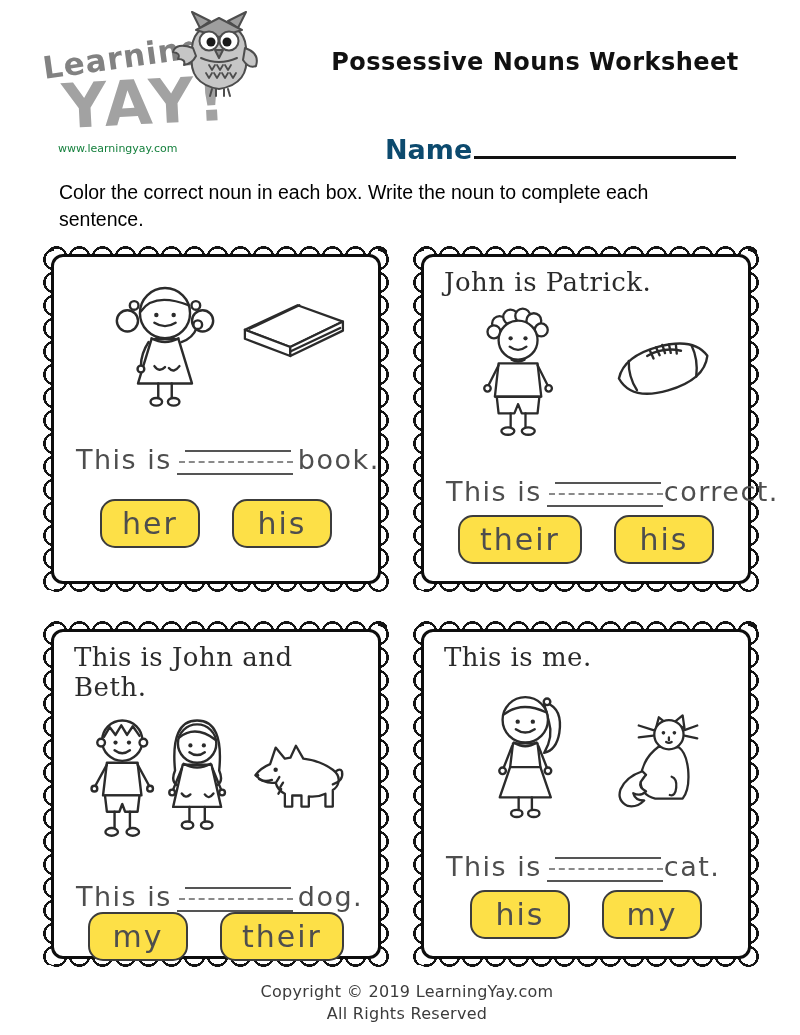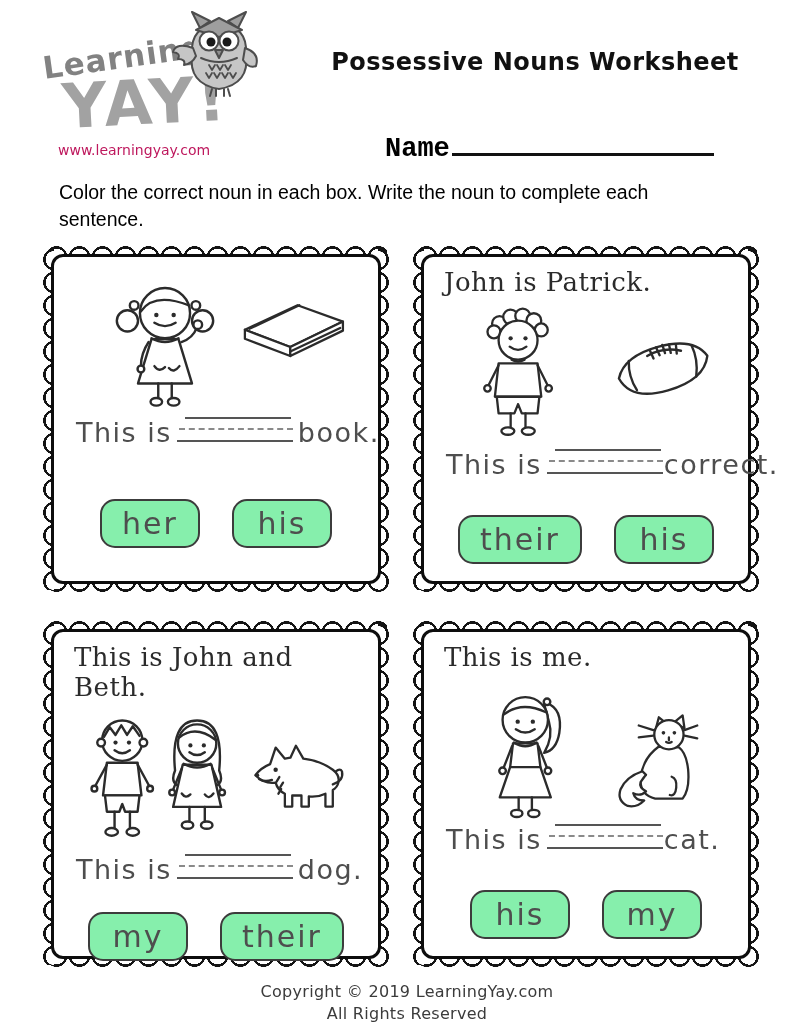--- a/index.html
+++ b/index.html
@@ -5,26 +5,26 @@
   html,body{margin:0;padding:0;background:#fff;}
   .page{position:relative;width:800px;height:1035px;background:#fff;overflow:hidden;
         font-family:"DejaVu Sans",sans-serif;color:#222;}
 
   
   .logo{position:absolute;left:30px;top:4px;width:240px;height:160px;}
   .logo-learning{position:absolute;left:12px;top:34px;font-size:31px;font-weight:bold;
                  color:#828282;transform:rotate(-8deg);letter-spacing:1px;}
   .logo-yay{position:absolute;left:32px;top:62px;font-size:62px;font-weight:bold;
             color:#a2a2a2;letter-spacing:3px;transform:rotate(-3deg);}
-  .logo-url{position:absolute;left:28px;top:138px;font-size:14px;color:#be185d;}
+  .logo-url{position:absolute;left:28px;top:138px;font-size:11px;color:#15803d;}
   .owl{position:absolute;left:140px;top:2px;}
 
   .page-title{position:absolute;left:300px;top:48px;width:470px;text-align:center;
               font-size:24px;font-weight:bold;letter-spacing:0.5px;color:#111;}
-  .name-row{position:absolute;left:385px;top:134px;font-size:27px;font-weight:bold;color:#000000;font-family:Liberation Mono, monospace;}
+  .name-row{position:absolute;left:385px;top:134px;font-size:27px;font-weight:bold;color:#0c4a6e;}
   .name-line{display:inline-block;width:262px;height:4px;border-bottom:3px solid #111;
              vertical-align:baseline;margin-left:2px;}
 
   .instructions{position:absolute;left:59px;top:179px;width:648px;
                 font-family:"Liberation Sans",sans-serif;font-size:19.5px;line-height:1.4;color:#000;}
 
   
   .boxes{position:absolute;left:40px;top:243px;width:722px;height:725px;}
   .sbox{position:absolute;width:352px;height:352px;}
   .sbox.b1{left:0;top:0;} .sbox.b2{left:370px;top:0;}
@@ -48,29 +48,29 @@
              border-radius:12px;z-index:1;display:flex;flex-direction:column;
              padding:8px 14px 10px 14px;box-sizing:border-box;}
 
   .box-title{font-family:"DejaVu Serif",serif;font-size:26px;color:#2b2b2b;
              letter-spacing:0.5px;margin:2px 0 0 6px;flex:none;}
 
   .figures{flex:none;height:152px;display:flex;align-items:flex-end;
            justify-content:space-between;padding:0 10px;}
   .figures svg{flex:none;}
 
-  .sentence{flex:none;height:58px;display:flex;align-items:flex-start;padding-left:8px;
+  .sentence{flex:none;height:58px;display:flex;align-items:flex-end;padding-left:8px;
             font-size:27px;color:#4e4e4e;letter-spacing:1.5px;white-space:nowrap;}
   .blank{position:relative;width:116px;height:25px;margin:0 5px;flex:none;}
   .blank::before{content:"";position:absolute;top:0;left:8px;right:2px;border-top:2.5px solid #555;}
   .blank::after{content:"";position:absolute;bottom:0;left:0;right:0;border-bottom:2.5px solid #555;}
   .blank .mid{position:absolute;top:11px;left:2px;right:0;border-top:2px dashed #8a8a8a;}
 
   .choices{flex:1;display:flex;align-items:center;justify-content:center;gap:32px;}
-  .choice{border:2.5px solid #3c3c3c;border-radius:15px;background:#86efac;
+  .choice{border:2.5px solid #3c3c3c;border-radius:15px;background:#fde047;
           min-width:100px;padding:5px 20px;text-align:center;font-size:30px;
           color:#4e4e4e;letter-spacing:2px;font-family:"DejaVu Sans",sans-serif;cursor:pointer;}
 
   
   .footer{position:absolute;left:0;top:981px;width:772px;text-align:center;
           font-size:16px;color:#3b3b3b;line-height:1.35;letter-spacing:0.3px;padding-left:21px;}
 
   
   svg .la{fill:#fff;stroke:#2b2b2b;stroke-width:2.5;stroke-linecap:round;stroke-linejoin:round;}
   svg .ln{fill:none;stroke:#2b2b2b;stroke-width:2.5;stroke-linecap:round;stroke-linejoin:round;}

